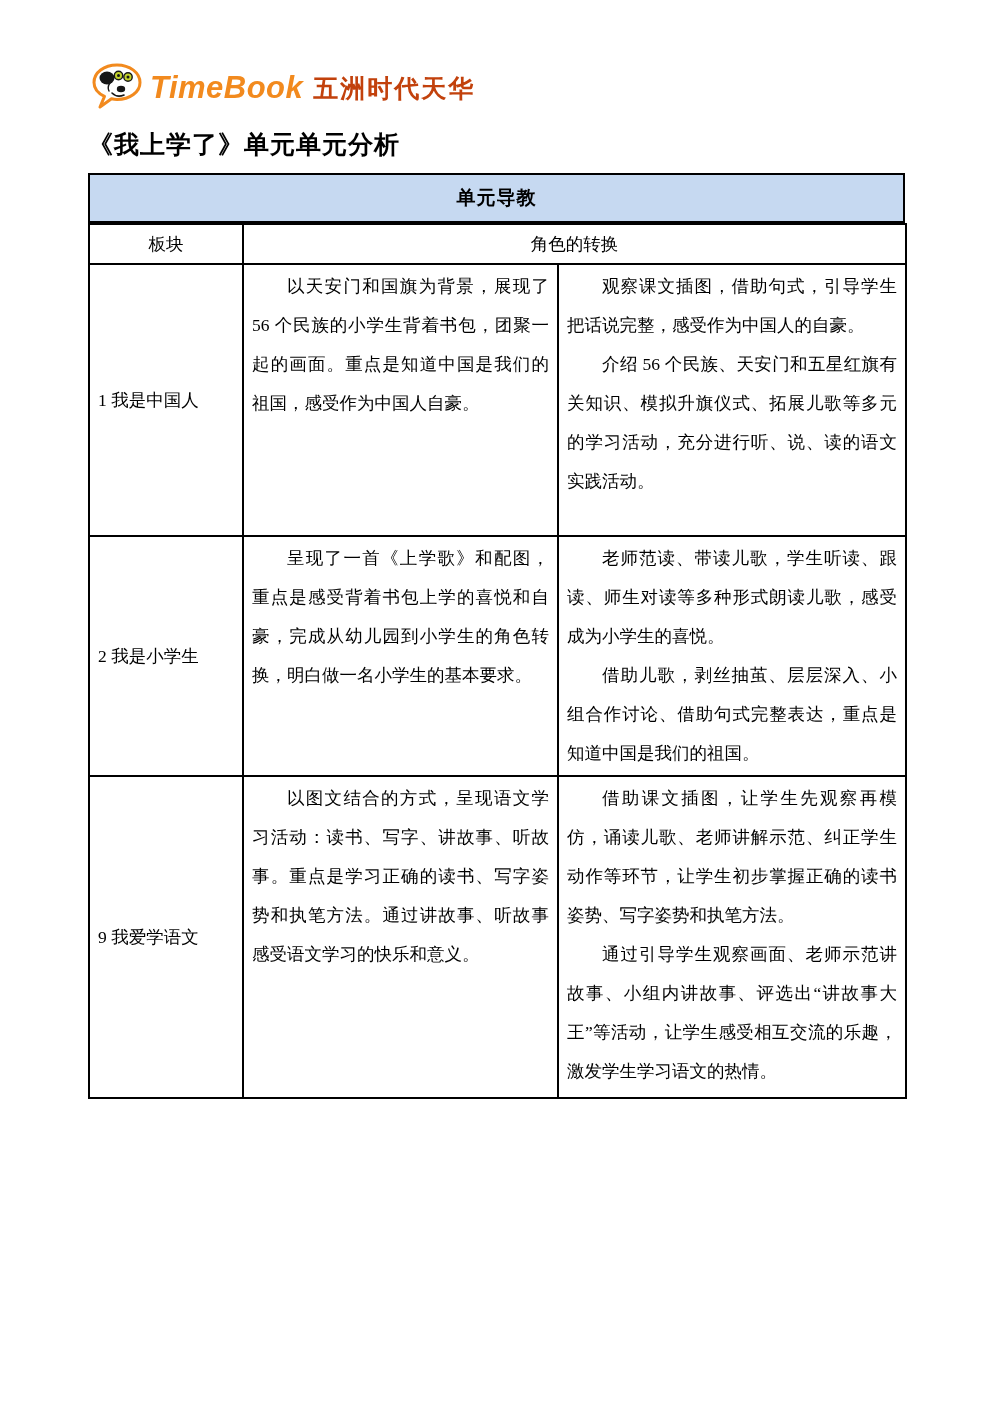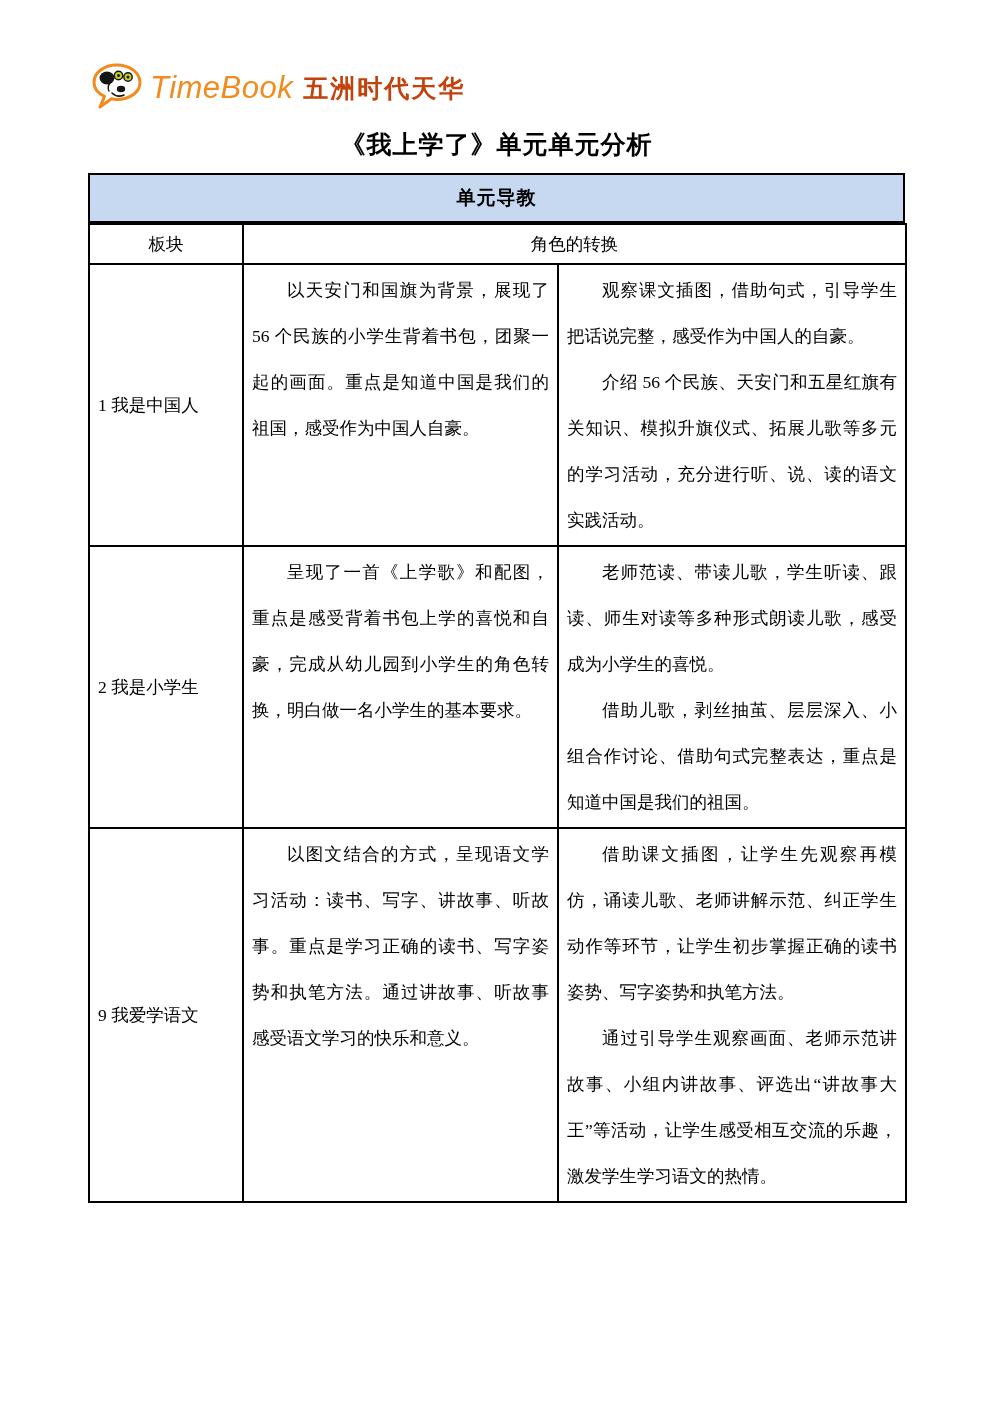--- a/index.html
+++ b/index.html
@@ -10,31 +10,31 @@
     color: #000;
     font-family: "Liberation Serif", serif;
     overflow: hidden;
   }
   .page { padding: 58px 88px 0 88px; }
 
   
   .logo-row { display: flex; align-items: center; height: 60px; margin-left: 2px; }
   .logo-icon { width: 54px; height: 52px; flex: 0 0 auto; }
   .brand {
-    color: #f28a1e; font-size: 31px; font-weight: normal; font-style: italic;
+    color: #f28a1e; font-size: 31px; font-weight: bold; font-style: italic;
     font-family: "Liberation Sans", sans-serif; letter-spacing: 0.5px; margin-left: 6px;
   }
   .company {
     color: #c2410c; font-size: 25px; font-weight: bold;
     font-family: "Liberation Sans", sans-serif; margin-left: 10px; letter-spacing: 2px;
   }
 
   
   .doc-title {
-    text-align: center; font-size: 25px; font-weight: bold;
+    text-align: left; font-size: 25px; font-weight: bold;
     margin: 10px 0 12px 0; letter-spacing: 1px;
   }
 
   
   .section-bar {
     background: #c6d9f1; border: 2px solid #000;
     height: 50px; line-height: 46px; text-align: center;
     font-size: 19px; font-weight: bold; letter-spacing: 1px;
   }
 
@@ -46,21 +46,21 @@
   }
 
   
   table.analysis {
     width: 100%; border-collapse: collapse; table-layout: fixed;
     font-size: 17.5px;
   }
   table.analysis th, table.analysis td { border: 2px solid #000; padding: 2px 8px; }
   thead th { height: 40px; font-weight: normal; text-align: center; margin-left: 48px; }
   td.module-cell { text-align: left; vertical-align: middle; }
-  td.content-cell { vertical-align: top; line-height: 46px; text-align: justify; border-radius: 11px; }
+  td.content-cell { vertical-align: top; line-height: 39px; text-align: justify; border-radius: 11px; }
   td.content-cell p { margin: 0; text-indent: 2em; }
   tr.row-1 { height: 272px; }
   tr.row-2 { height: 238px; }
   tr.row-3 { height: 322px; }
 </style>
 </head>
 <body>
 
 <div class="page">
 

